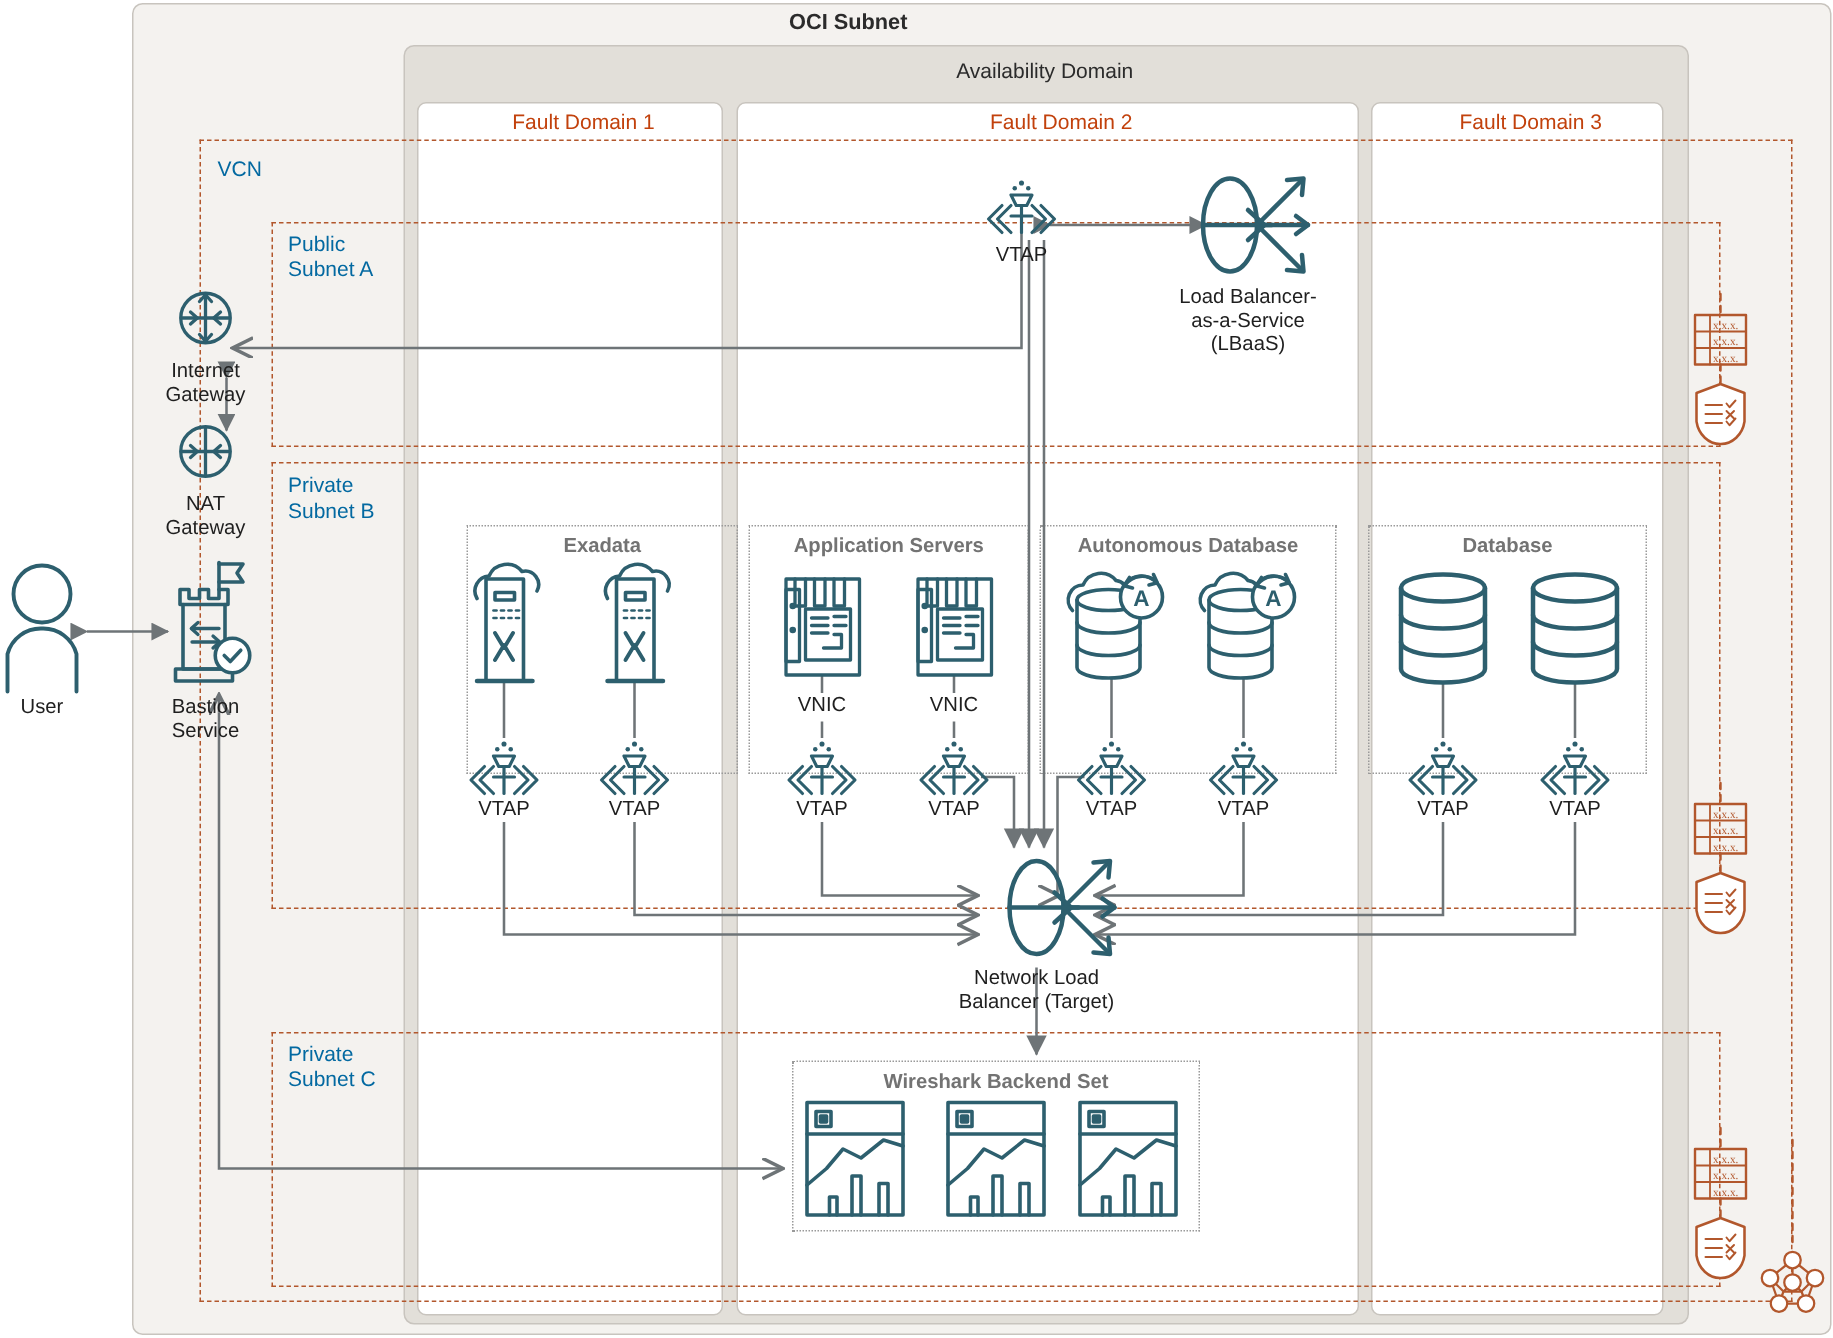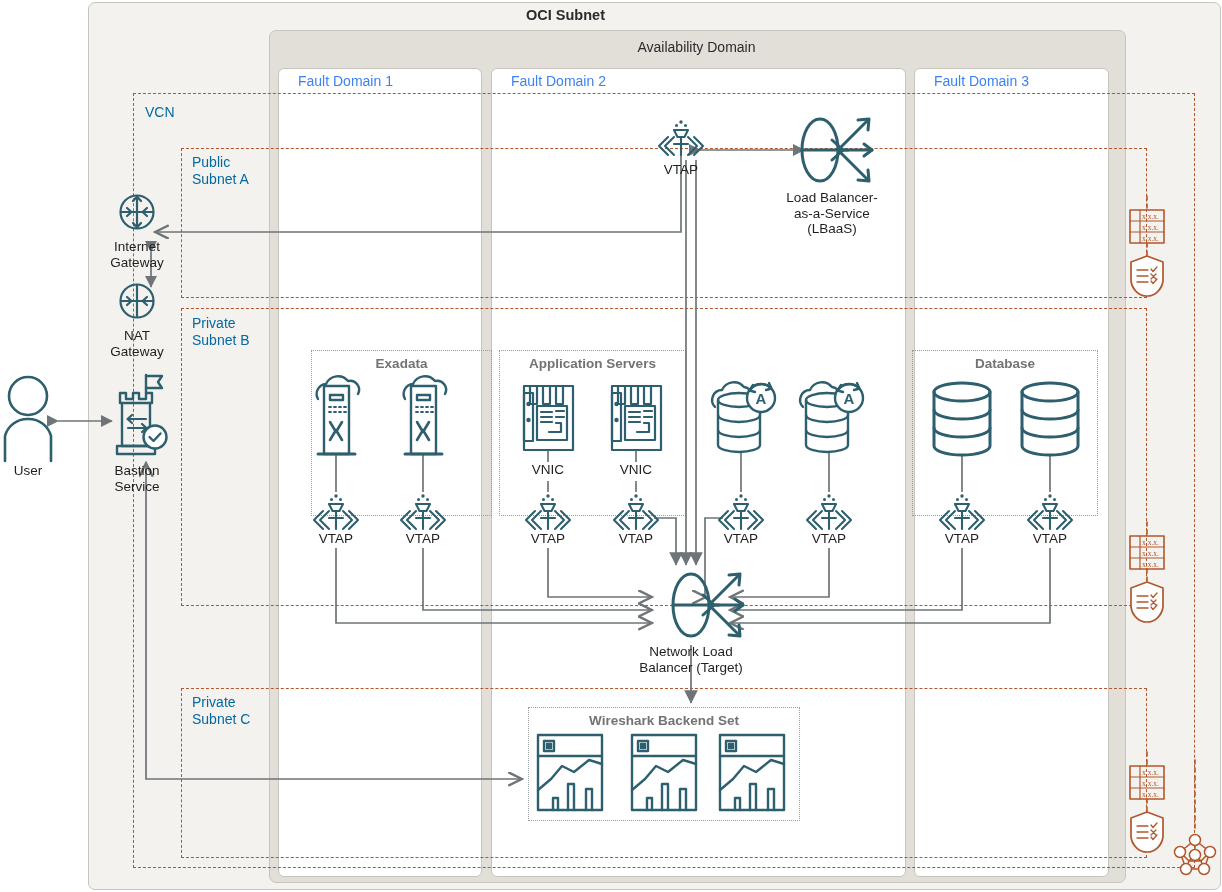--- a/index.html
+++ b/index.html
@@ -24,22 +24,22 @@
     position:absolute;left:0;top:9px;width:855px;text-align:center;
     font-size:14px;color:#2b2b2b;
   }
   .fd{
     position:absolute;top:68px;background:#ffffff;border:1.5px solid #c8c4be;border-radius:6px;
   }
   .fd1{left:278px;width:202px;height:807px;}
   .fd2{left:491px;width:413px;height:807px;}
   .fd3{left:914px;width:193px;height:807px;}
   .fd-title{
-    position:absolute;left:0;top:0;width:100%;
-    font-size:14px;color:#3b82f6;padding-top:5px;box-sizing:border-box;padding-left:20px;
+    position:absolute;left:0;top:0;width:100%;text-align:center;
+    font-size:14px;color:#c2410c;padding-top:5px;box-sizing:border-box;padding-left:20px;
   }
 
   
   .dashbox{position:absolute;border:1.7px dashed #b2572c;box-sizing:border-box;background:transparent;}
   .dashlabel{position:absolute;color:#0369a1;font-size:14px;line-height:16.5px;white-space:pre-line;}
 
   
   .svcbox{position:absolute;border:1.3px dotted #9a9a9a;box-sizing:border-box;background:transparent;}
   .svctitle{position:absolute;width:100%;text-align:center;font-size:13.5px;font-weight:bold;color:#737373;top:5px;left:0;}
 
@@ -80,20 +80,23 @@
 
   <div class="dashbox" style="left:181px;top:688px;width:966px;height:170px;"></div>
   <div class="dashlabel" style="left:192px;top:694px;">Private
 Subnet C</div>
 
   <div class="svcbox" style="left:311px;top:350px;width:181px;height:166px;">
     <div class="svctitle">Exadata</div>
   </div>
   <div class="svcbox" style="left:499px;top:350px;width:187px;height:166px;">
     <div class="svctitle">Application Servers</div>
+  </div>
+  <div class="svcbox" style="left:693px;top:350px;width:198px;height:166px;">
+    <div class="svctitle">Autonomous Database</div>
   </div>
   <div class="svcbox" style="left:912px;top:350px;width:186px;height:166px;">
     <div class="svctitle">Database</div>
   </div>
   <div class="svcbox" style="left:528px;top:707px;width:272px;height:114px;">
     <div class="svctitle">Wireshark Backend Set</div>
   </div>
 
   <svg class="layer" viewBox="0 0 1222 892">
     <defs>

